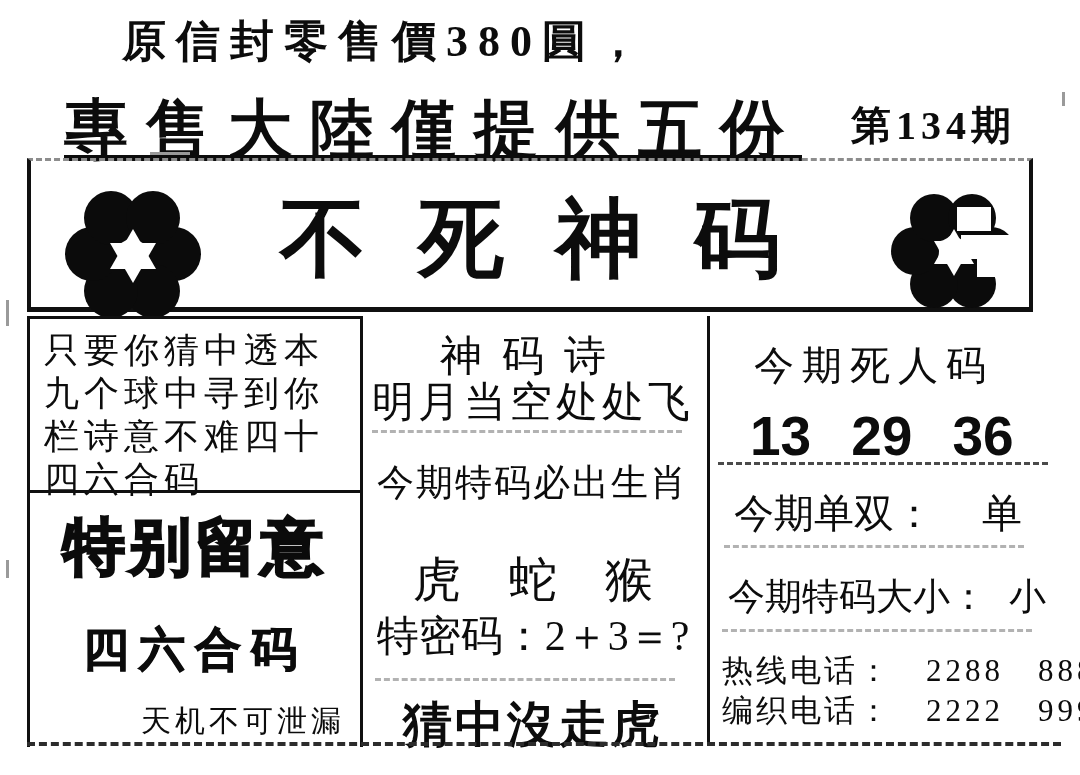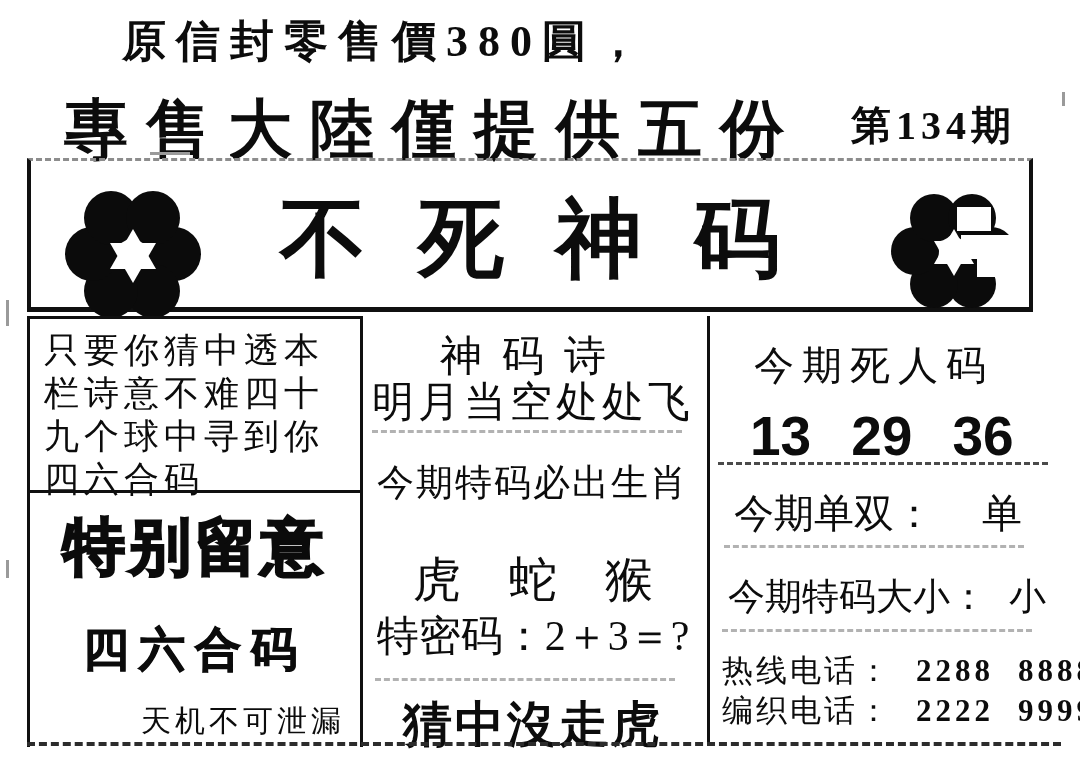--- a/index.html
+++ b/index.html
@@ -4,21 +4,21 @@
 <style>
   html,body{margin:0;padding:0;}
   body{
     width:1080px;height:775px;position:relative;overflow:hidden;
     background:#ffffff;color:#0c0c0c;
     font-family:"Liberation Serif","DejaVu Serif",serif;
   }
   .abs{position:absolute;}
   
   .hdr1{left:122px;top:12px;font-size:44px;font-weight:700;letter-spacing:10px;white-space:nowrap;}
-  .hdr2{left:64px;top:86px;font-size:64px;font-weight:700;letter-spacing:18px;white-space:nowrap;}
+  .hdr2{left:64px;top:86px;font-size:64px;font-weight:700;letter-spacing:18px;white-space:nowrap;text-decoration:underline;}
   .issue{left:851px;top:98px;font-size:40px;font-weight:700;letter-spacing:5px;white-space:nowrap;}
   
   .titlebox{
     left:27px;top:158px;width:998px;height:146px;
     border-left:4px solid #101010;border-right:4px solid #101010;border-bottom:5px solid #101010;
     border-top:3px dashed #8d8d8d;
   }
   .maintitle{left:0;right:0;top:20px;text-align:center;white-space:nowrap;}
   .maintitle span{font-size:86px;font-weight:700;letter-spacing:52px;margin-right:-52px;}
   
@@ -63,21 +63,21 @@
   .r-dead{left:44px;top:22px;font-size:40px;letter-spacing:8px;white-space:nowrap;}
   .r-nums{left:40px;top:88px;display:flex;gap:40px;font-size:55px;font-weight:700;
     font-family:"Liberation Sans","DejaVu Sans",sans-serif;}
   .r-line-strong{left:8px;top:146px;width:330px;border-top:3px dashed #4a4a4a;}
   .r-oe{left:24px;top:170px;font-size:40px;white-space:nowrap;}
   .r-oe .val{margin-left:48px;}
   .r-size{left:18px;top:256px;font-size:37px;white-space:nowrap;}
   .r-size .val{margin-left:22px;}
   .r-phone1{left:12px;top:334px;font-size:31px;letter-spacing:3px;white-space:nowrap;}
   .r-phone2{left:12px;top:374px;font-size:31px;letter-spacing:3px;white-space:nowrap;}
-  .pg{margin-left:24px;letter-spacing:4px;font-weight:700;}
+  .pg{margin-left:34px;letter-spacing:4px;font-weight:400;}
   .faint{border-top:3px dashed #b2b2b2;}
   .f1{left:372px;top:430px;width:310px;}
   .f2{left:375px;top:678px;width:300px;}
   .f3{left:724px;top:545px;width:300px;}
   .f4{left:722px;top:629px;width:310px;}
   .bottomline{left:27px;top:742px;width:1034px;border-top:4px dashed #2c2c2c;}
   .artifact{background:#9a9a9a;}
   .a1{left:6px;top:300px;width:3px;height:26px;}
   .a2{left:6px;top:560px;width:3px;height:18px;}
   .a3{left:150px;top:152px;width:40px;height:3px;}
@@ -115,22 +115,22 @@
     <i class="tri dn"></i>
     <i class="bite b1"></i>
     <i class="bite b2"></i>
       <i class="bite b3"></i>
   </div>
 </div>
 
 <div class="abs leftbox">
   <div class="abs intro">
     <div>只要你猜中透本</div>
+    <div>九个球中寻到你</div>
     <div>栏诗意不难四十</div>
-    <div>九个球中寻到你</div>
     <div>四六合码</div>
   </div>
   <div class="abs ldivider"></div>
   <div class="abs notice-big">特别留意</div>
   <div class="abs notice-mid">四六合码</div>
   <div class="abs notice-sm">天机不可泄漏</div>
 </div>
 
 <div class="abs midcol">
   <div class="abs m-title">神码诗</div>

